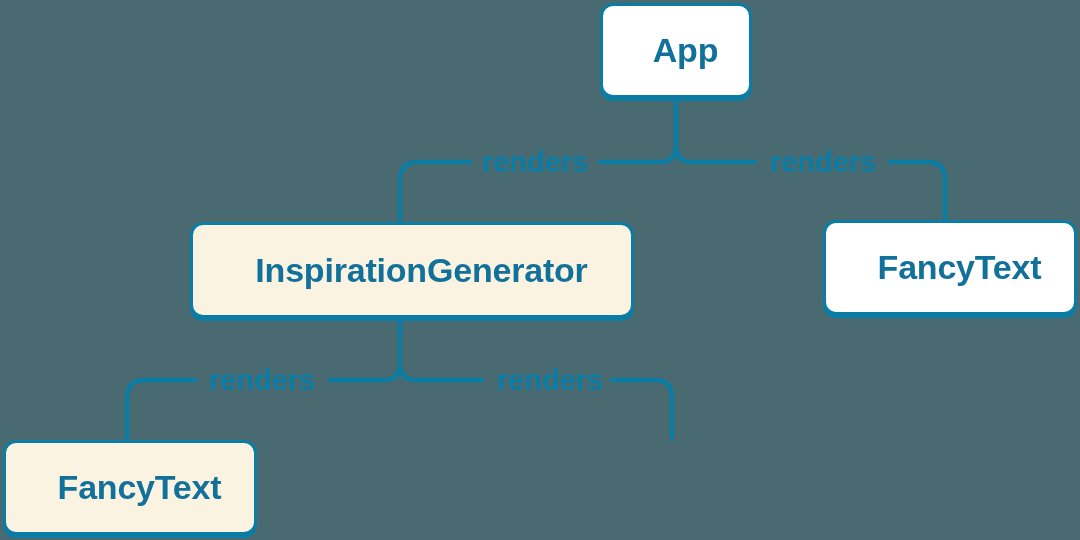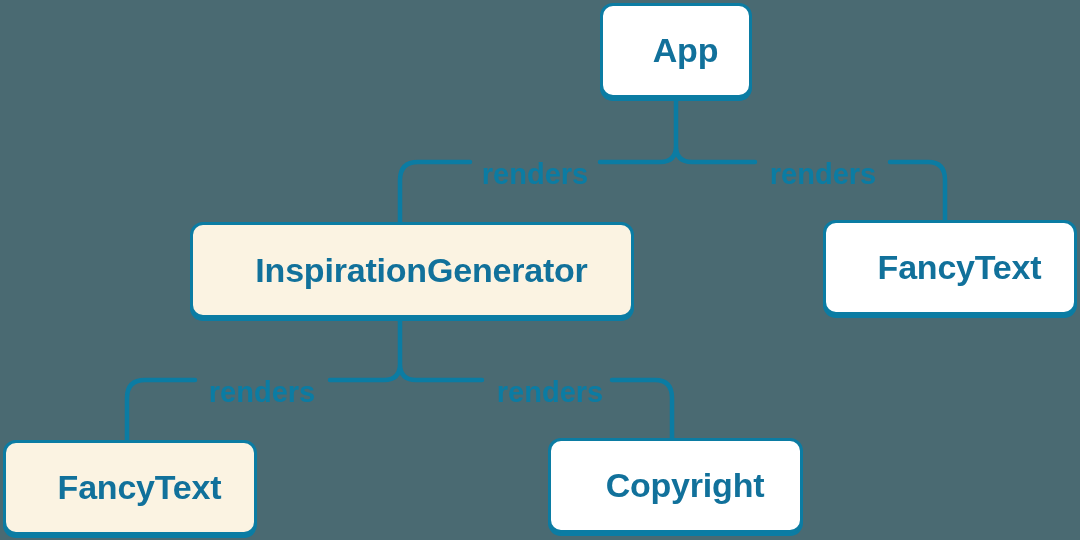--- a/index.html
+++ b/index.html
@@ -50,21 +50,20 @@
     padding-left: 19px;
   }
   .node.cream { background: var(--cream); }
   .edge-label {
     position: absolute;
     transform: translate(-50%, -50%);
     color: var(--accent);
     font-size: 29px;
     font-weight: 600;
     white-space: nowrap;
-    margin-top: 12px;
   }
 </style>
 </head>
 <body>
 
 <div class="canvas">
 
   <svg class="connectors" viewBox="0 0 1080 540" aria-hidden="true">
     <path d="
       M676 98 V146 Q676 162 660 162 H600
@@ -94,17 +93,14 @@
   </div>
 
   <div class="node" style="left:823px; top:220px; width:254px; height:95px">
     <span>FancyText</span>
   </div>
 
   <div class="node cream" style="left:3px; top:440px; width:254px; height:95px">
     <span>FancyText</span>
   </div>
 
-  <div class="node" style="left:548px; top:438px; width:255px; height:95px">
-    <span>Copyright</span>
-  </div>
 
 </div>
 
 </body></html>

